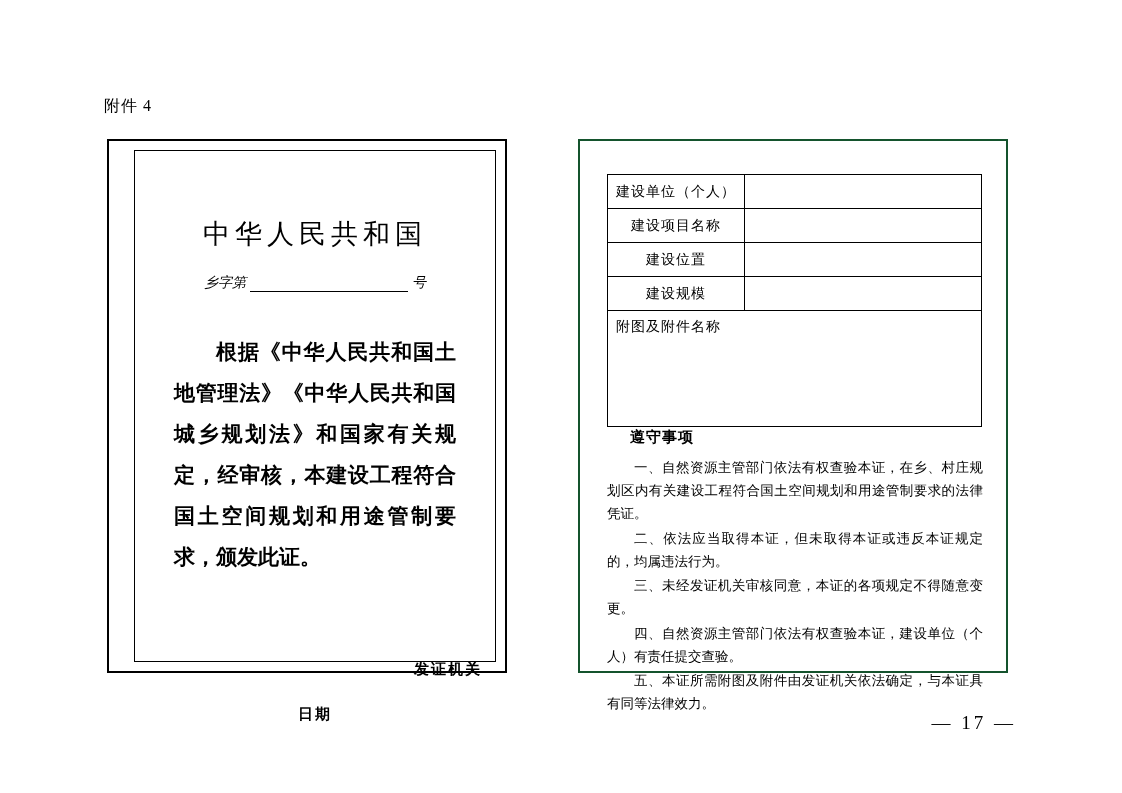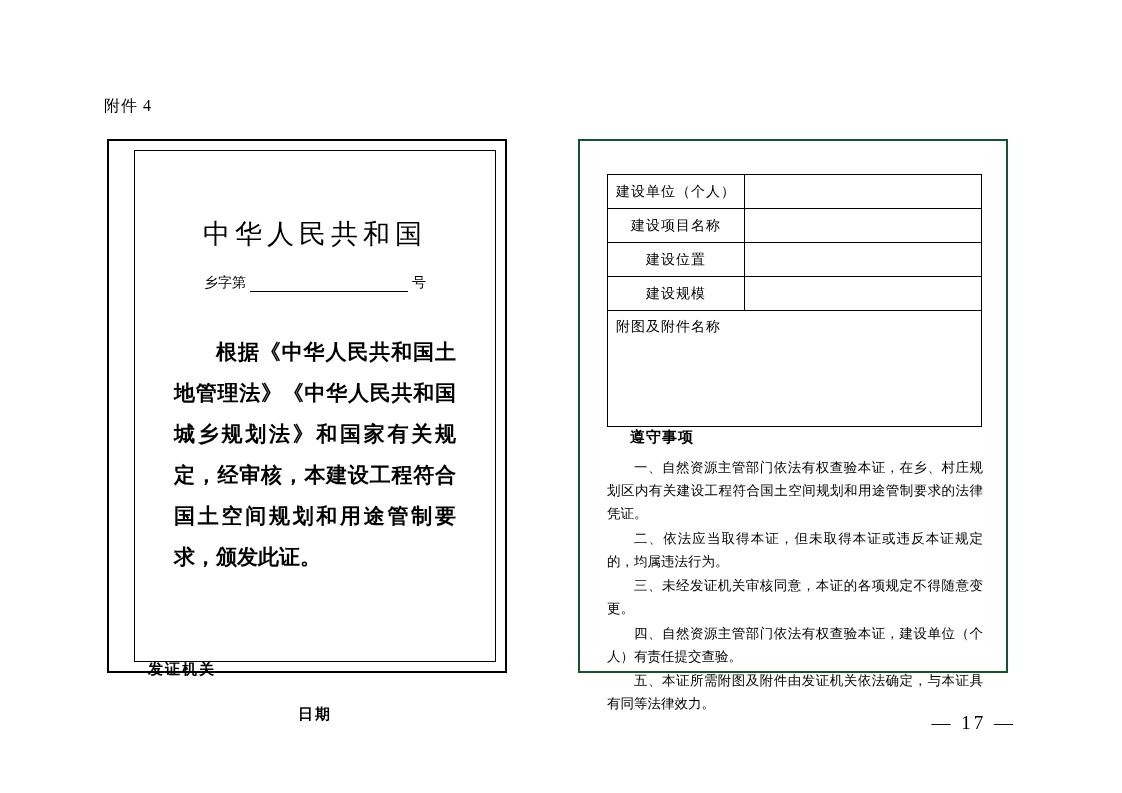--- a/index.html
+++ b/index.html
@@ -66,41 +66,42 @@
     font-weight: bold;
     letter-spacing: 2px;
     font-family: "Liberation Sans", "DejaVu Sans", sans-serif;
   }
   .cert-no {
     margin-top: 22px;
     display: flex;
     justify-content: center;
     align-items: flex-end;
     font-size: 14px;
+    font-style: italic;
   }
   .cert-no .lbl { white-space: nowrap; }
   .cert-no .blank {
     display: inline-block;
     width: 158px;
     border-bottom: 1px solid #000;
     height: 14px;
     margin: 0 4px;
   }
   .cert-body {
     margin: 40px 26px 0 26px;
     font-size: 21px;
     font-weight: bold;
     line-height: 1.95;
     text-indent: 2em;
     text-align: justify;
     font-family: "Liberation Sans", "DejaVu Sans", sans-serif;
   }
   .cert-issuer {
     margin-top: 82px;
-    text-align: left;
+    text-align: right;
     font-size: 15px;
     font-weight: bold;
     letter-spacing: 2px;
     font-family: "Liberation Sans", "DejaVu Sans", sans-serif;
   }
   .cert-date {
     margin-top: 26px;
     text-align: center;
     font-size: 15px;
     font-weight: bold;

